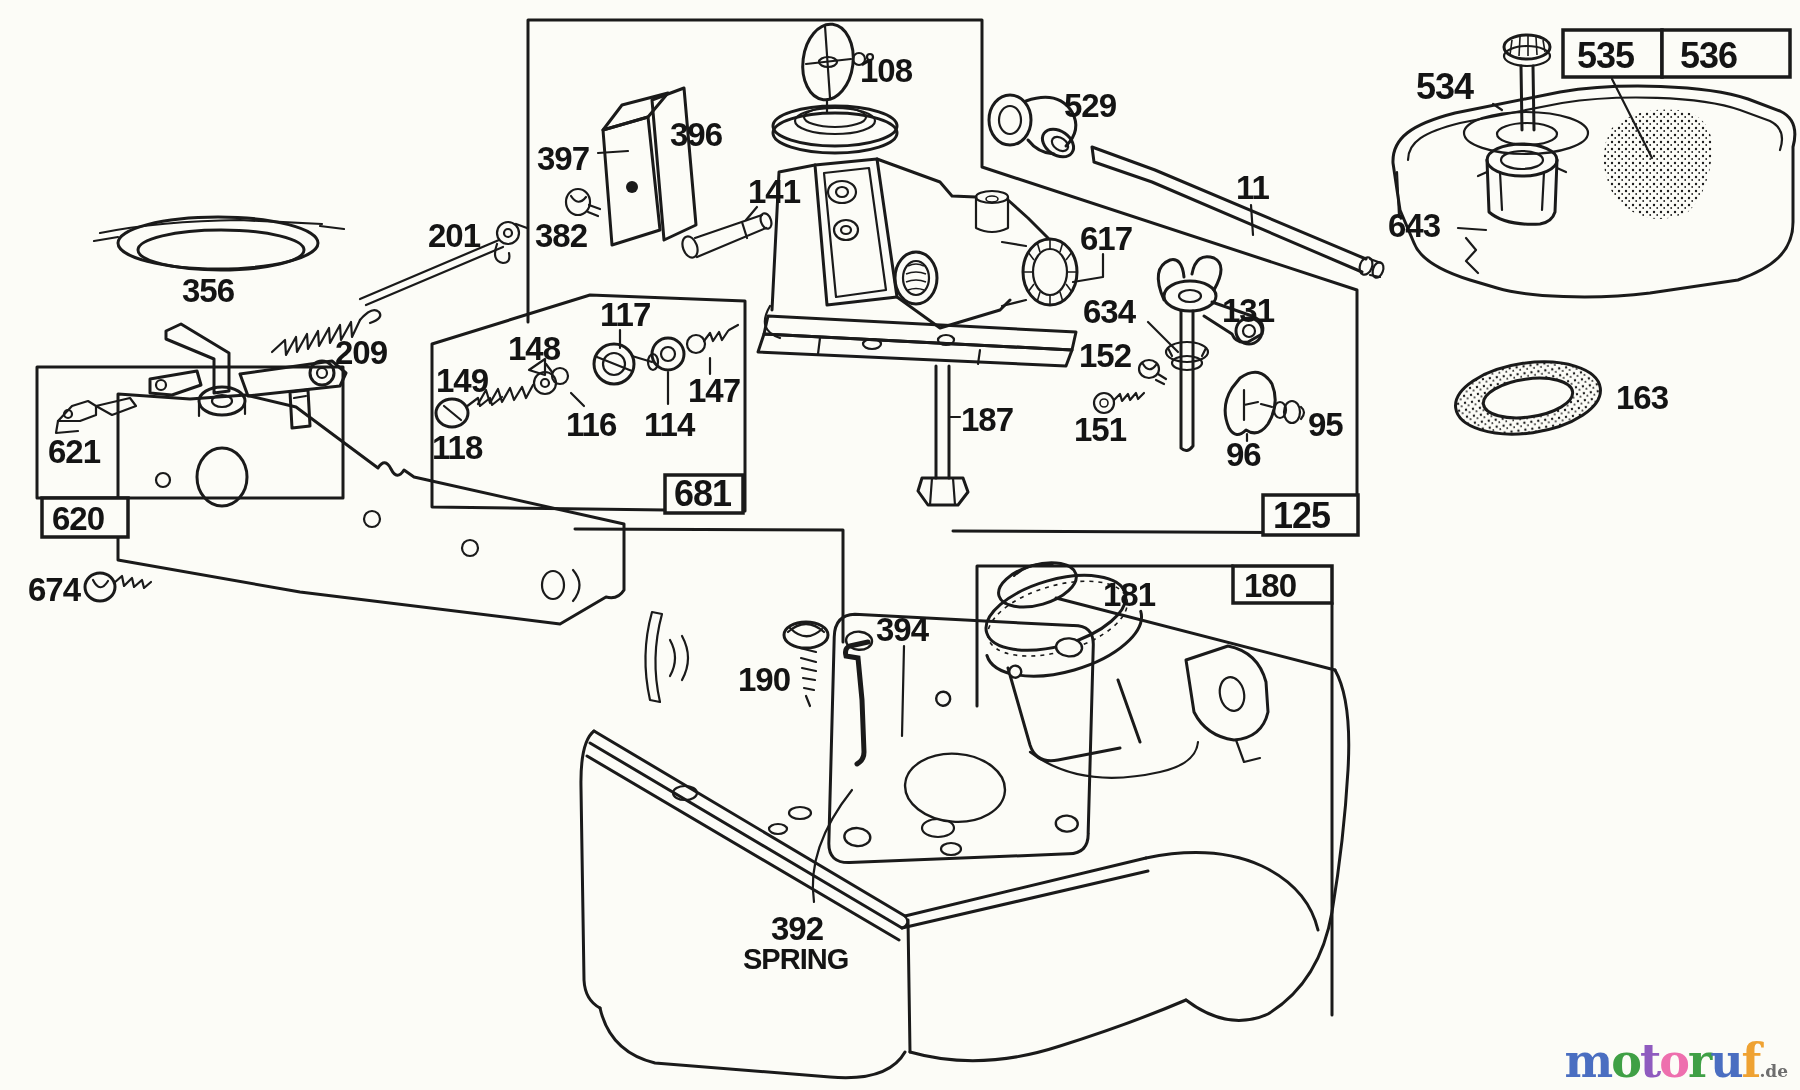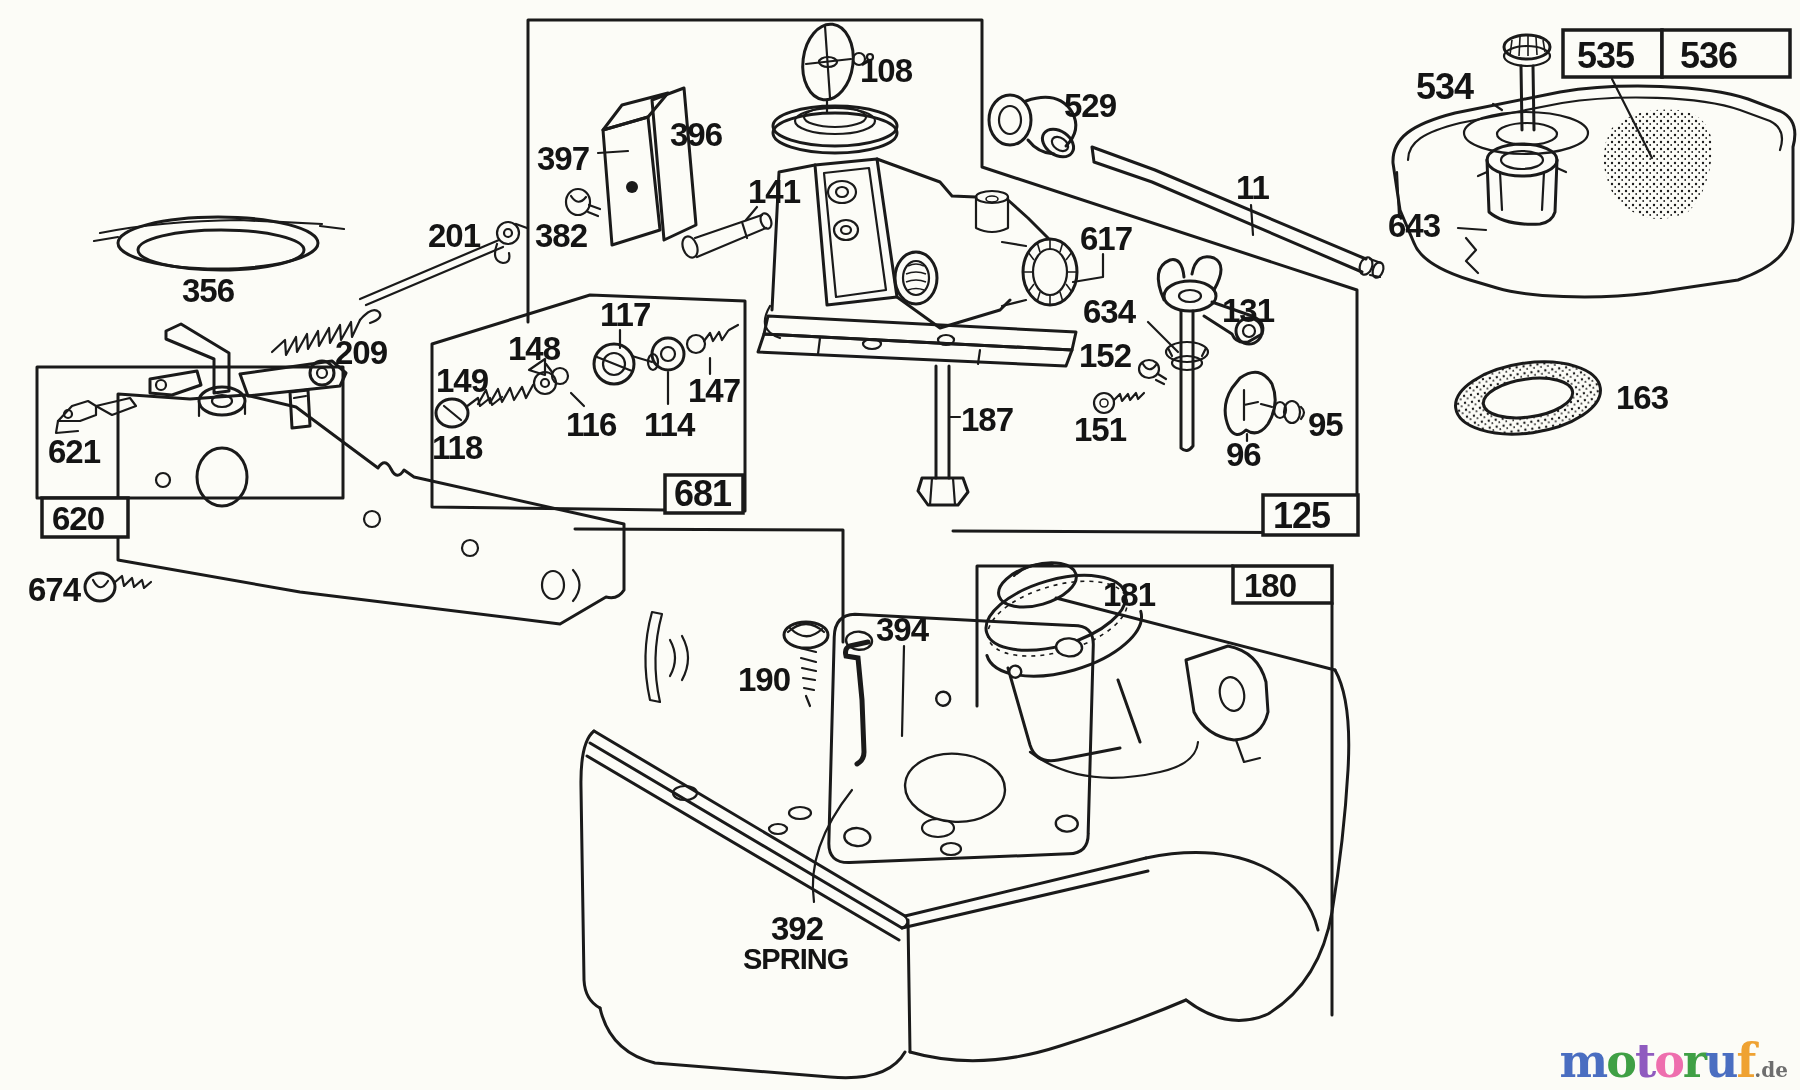--- a/index.html
+++ b/index.html
@@ -10,21 +10,21 @@
             fill:#141414;letter-spacing:-1px;}
   text.plbl.big{font-size:36px;}
   text.plbl.sm{font-size:29px;}
   .ln{fill:none;stroke:#1a1a1a;stroke-width:3;stroke-linecap:round;stroke-linejoin:round;}
   .ln2{fill:none;stroke:#1a1a1a;stroke-width:2.2;stroke-linecap:round;stroke-linejoin:round;}
   .lnthin{fill:none;stroke:#1a1a1a;stroke-width:1.6;}
   .boxr{fill:#fcfcf7;stroke:#1a1a1a;stroke-width:3.5;}
   .holew{fill:#fcfcf7;stroke:#1a1a1a;stroke-width:2.4;}
   #logo{position:absolute;right:12px;bottom:6px;font-family:"DejaVu Serif",serif;
         font-weight:700;font-size:46px;letter-spacing:-2px;line-height:1;}
-  #logo .suffix{font-size:20px;font-weight:700;letter-spacing:0;}
+  #logo .suffix{font-size:17px;font-weight:700;letter-spacing:0;}
 </style>
 </head>
 <body style="background: rgb(252, 252, 247);">
 
 <svg id="stage" width="1800" height="1090" viewBox="0 0 1800 1090">
   <defs>
     <pattern id="stip" width="7" height="7" patternUnits="userSpaceOnUse">
       <circle cx="2" cy="2" r="1.2" fill="#1a1a1a"></circle>
       <circle cx="5.2" cy="5" r="0.9" fill="#1a1a1a"></circle>
     </pattern>

